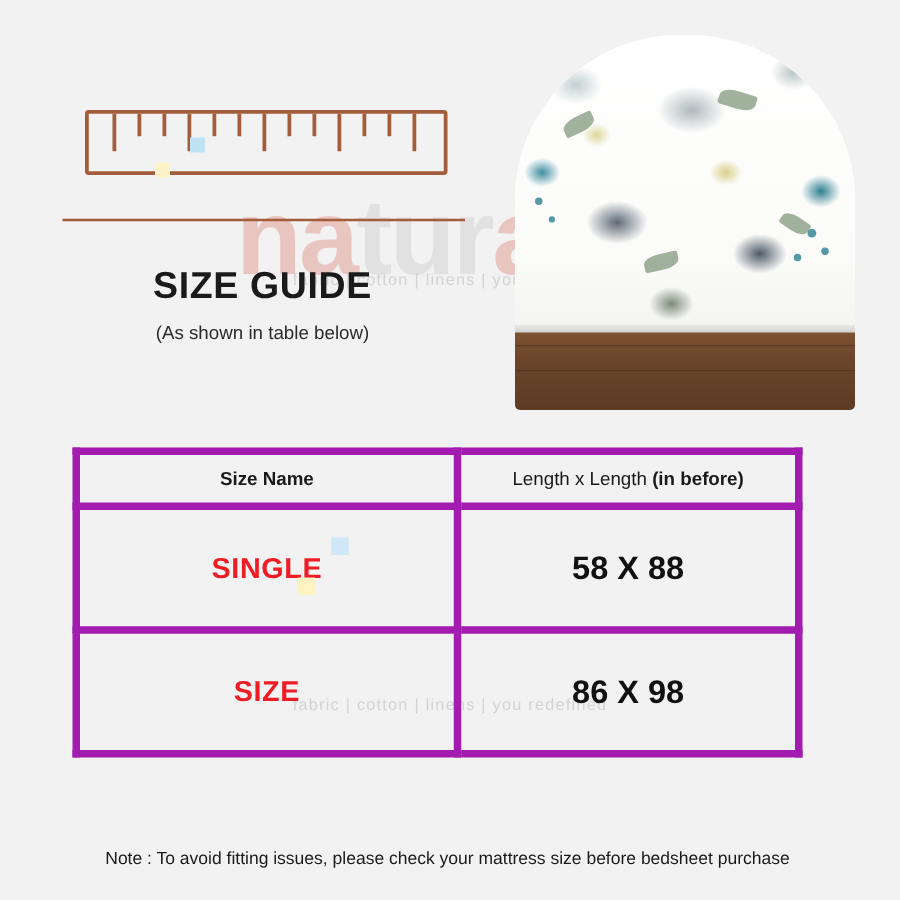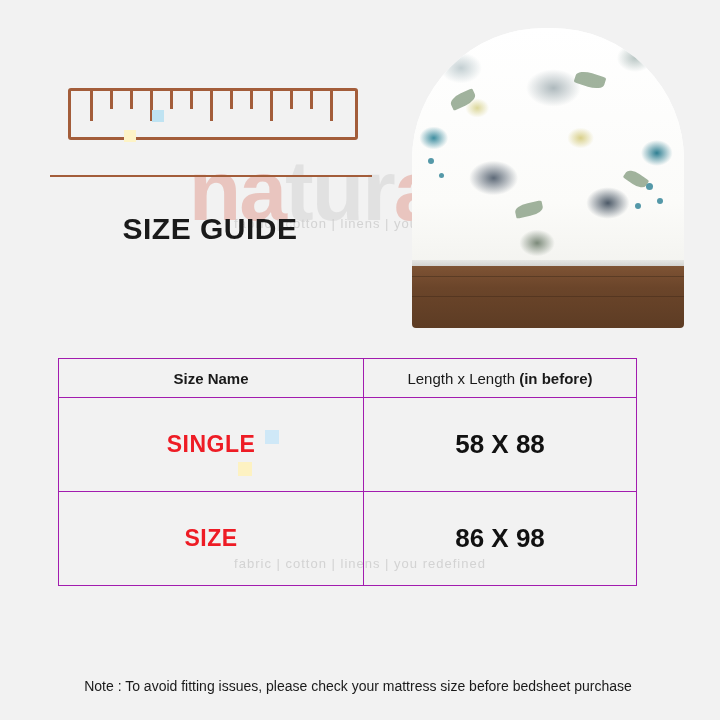--- a/index.html
+++ b/index.html
@@ -198,21 +198,21 @@
     top: 358px;
     width: 578px;
     z-index: 2;
   }
   table.size-table {
     border-collapse: collapse;
     width: 578px;
     table-layout: fixed;
   }
   table.size-table td {
-    border: 1px solid #a21caf;
+    border: 6px solid #a21caf;
     text-align: center;
     vertical-align: middle;
   }
   .col-a { width: 305px; }
   .col-b { width: 273px; }
 
   .hdr-row td {
     height: 36px;
     font-size: 15px;
     font-weight: 700;
@@ -285,20 +285,21 @@
     <div class="tick" style="left:182px; height:18px;"></div>
     <div class="tick" style="left:202px; height:30px;"></div>
     <div class="tick" style="left:222px; height:18px;"></div>
     <div class="tick" style="left:242px; height:18px;"></div>
     <div class="tick" style="left:262px; height:30px;"></div>
   </div>
 
   <div class="divider"></div>
 
   <div class="size-guide-title">SIZE GUIDE</div>
+  <div class="size-guide-sub">(As shown in table below)</div>
 
   <div class="photo">
     <div class="photo-sheet">
       <div class="leaf" style="left:14%; top:26%; width:26px; height:13px; transform:rotate(-25deg);"></div>
       <div class="leaf" style="left:60%; top:18%; width:30px; height:14px; transform:rotate(18deg);"></div>
       <div class="leaf" style="left:38%; top:70%; width:28px; height:13px; transform:rotate(-12deg);"></div>
       <div class="leaf" style="left:78%; top:58%; width:24px; height:12px; transform:rotate(34deg);"></div>
       <div class="berry" style="left:86%; top:62%; width:7px; height:7px;"></div>
       <div class="berry" style="left:90%; top:68%; width:6px; height:6px;"></div>
       <div class="berry" style="left:82%; top:70%; width:6px; height:6px;"></div>

